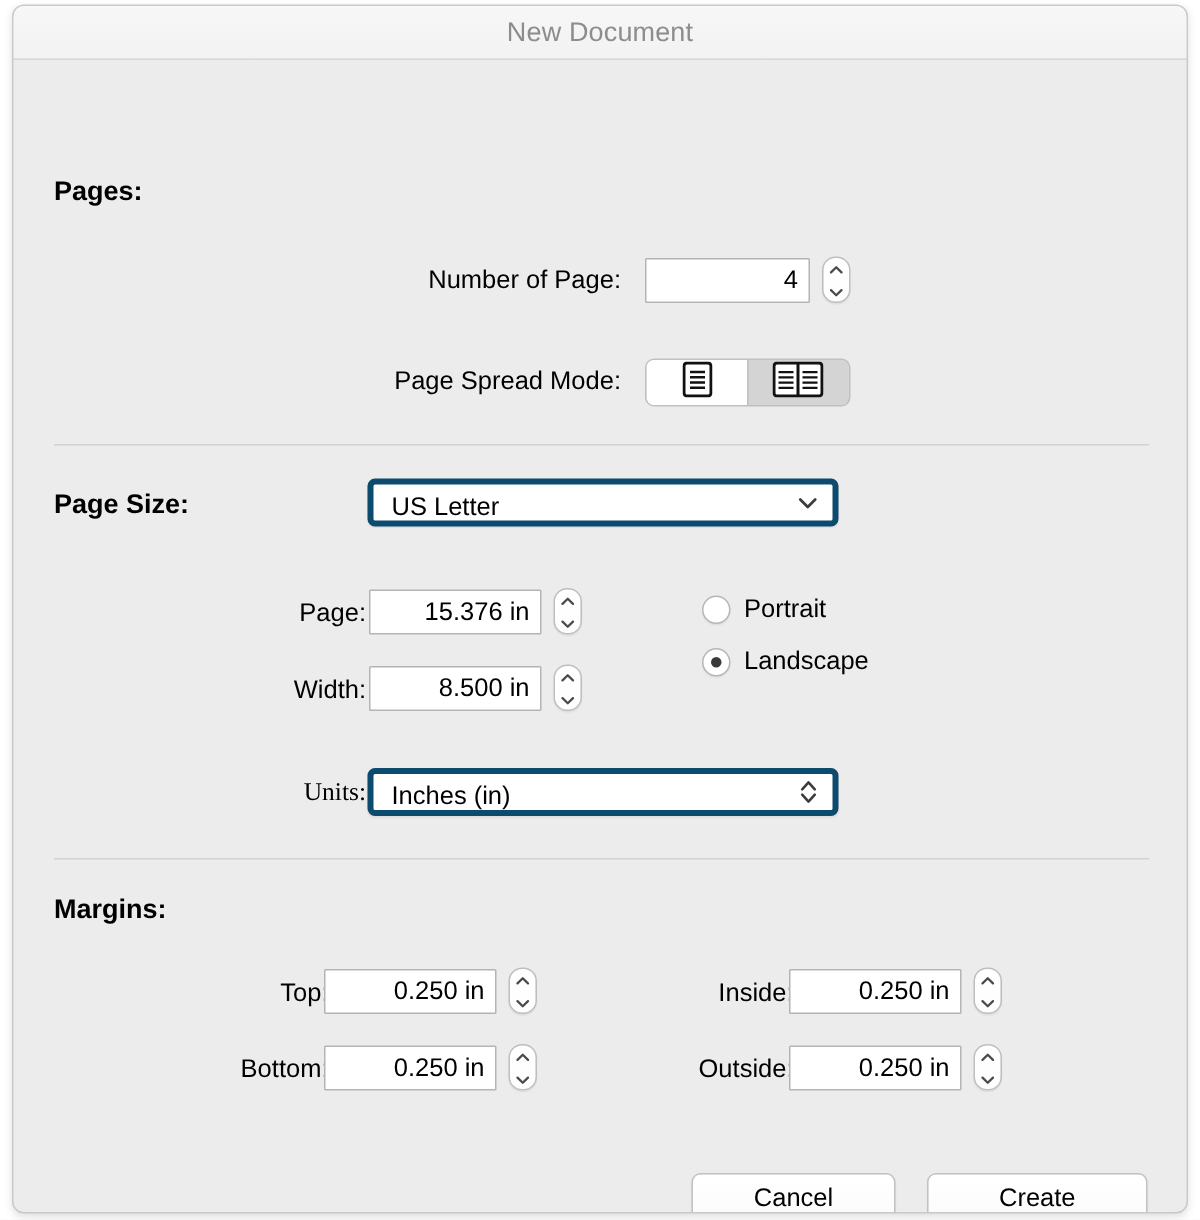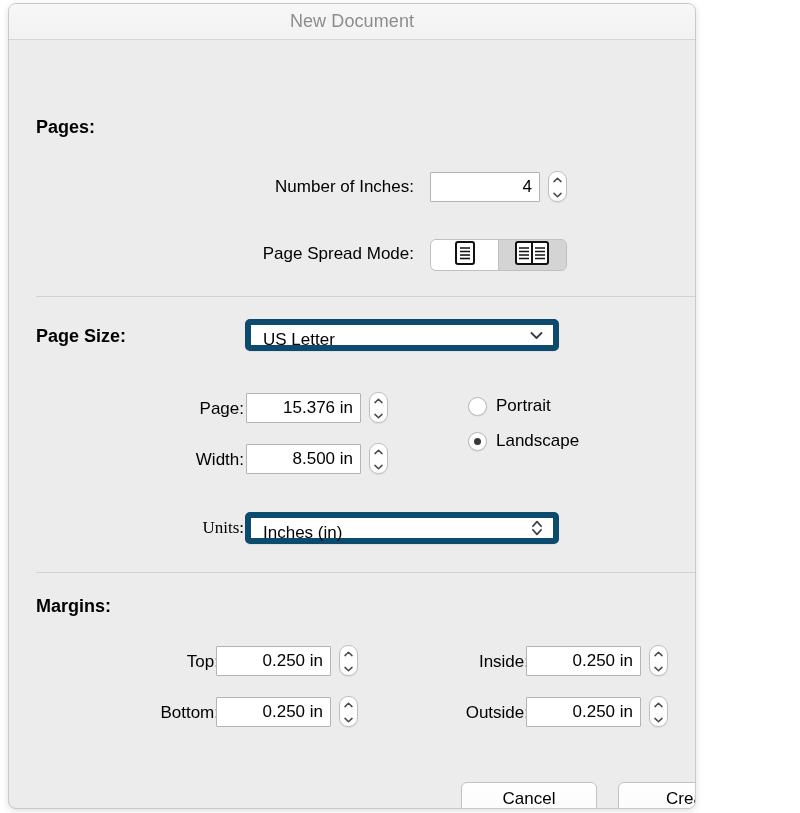--- a/index.html
+++ b/index.html
@@ -11,21 +11,21 @@
     width: 800px;
     height: 813px;
     font-family: "Liberation Sans", sans-serif;
     -webkit-font-smoothing: antialiased;
   }
 
   .dialog {
     position: absolute;
     left: 8px;
     top: 3px;
-    width: 688px;
+    width: 784px;
     height: 806px;
     background: #ececec;
     border-radius: 8px;
     border: 1px solid #c9c9c9;
     box-shadow: 0 2px 6px rgba(0,0,0,0.13);
     box-sizing: border-box;
     overflow: hidden;
   }
 
   .titlebar {
@@ -116,21 +116,21 @@
     justify-content: center;
   }
   .stepper .arrow.up   { top: 0; }
   .stepper .arrow.down { top: 15px; }
   .stepper .arrow svg { display: block; }
 
   
   .select {
     position: absolute;
     background: #ffffff;
-    border: 6px solid #0c4a6e;
+    border: 4px solid #0c4a6e;
     border-radius: 5px;
     box-sizing: border-box;
     height: 32px;
     font-size: 17px;
     color: #000;
     line-height: 30px;
     padding-left: 12px;
     box-shadow: 0 1px 1px rgba(0,0,0,0.06);
   }
   .select .chev {
@@ -216,21 +216,21 @@
 <div class="dialog">
 
   <div class="titlebar">
     <span class="titlebar-text">New Document</span>
   </div>
 
   <div class="body">
 
     <div class="section-head" id="head-pages">Pages:</div>
 
-    <div class="rlabel" style="top:137px; left:60px; width:345px;">Number of Inches:</div>
+    <div class="rlabel" style="top:137px; left:60px; width:345px;">Number of Page:</div>
     <div class="field" style="top:132px; left:421px; width:110px;">4</div>
     <div class="stepper" style="top:131px; left:539px;">
       <span class="arrow up">
         <svg width="9" height="6" viewBox="0 0 9 6">
             <path d="M1 4.6 L4.5 1.2 L8 4.6" fill="none" stroke="#4a4a4a" stroke-width="1.5" stroke-linecap="round" stroke-linejoin="round"></path>
           </svg>
       </span>
       <span class="arrow down">
         <svg width="9" height="6" viewBox="0 0 9 6">
             <path d="M1 1.4 L4.5 4.8 L8 1.4" fill="none" stroke="#4a4a4a" stroke-width="1.5" stroke-linecap="round" stroke-linejoin="round"></path>

